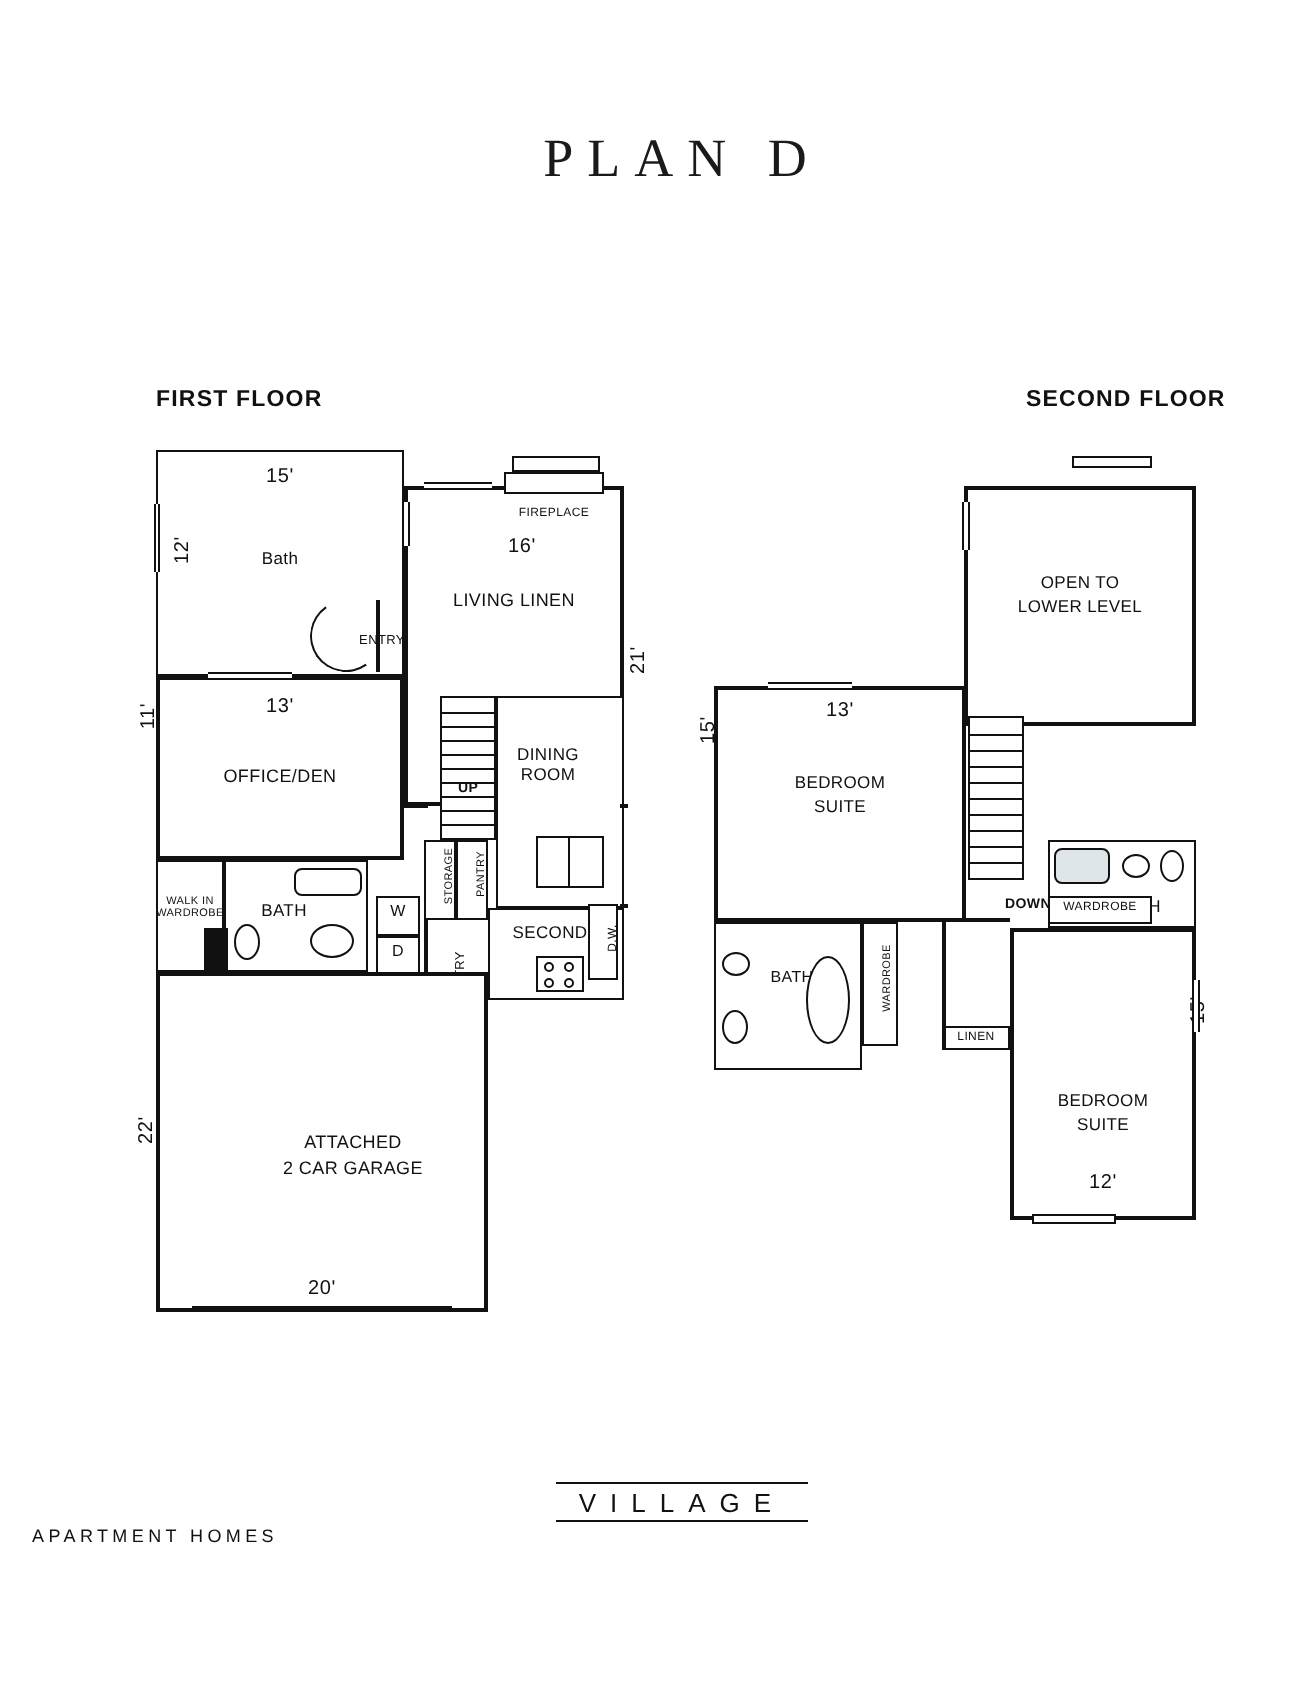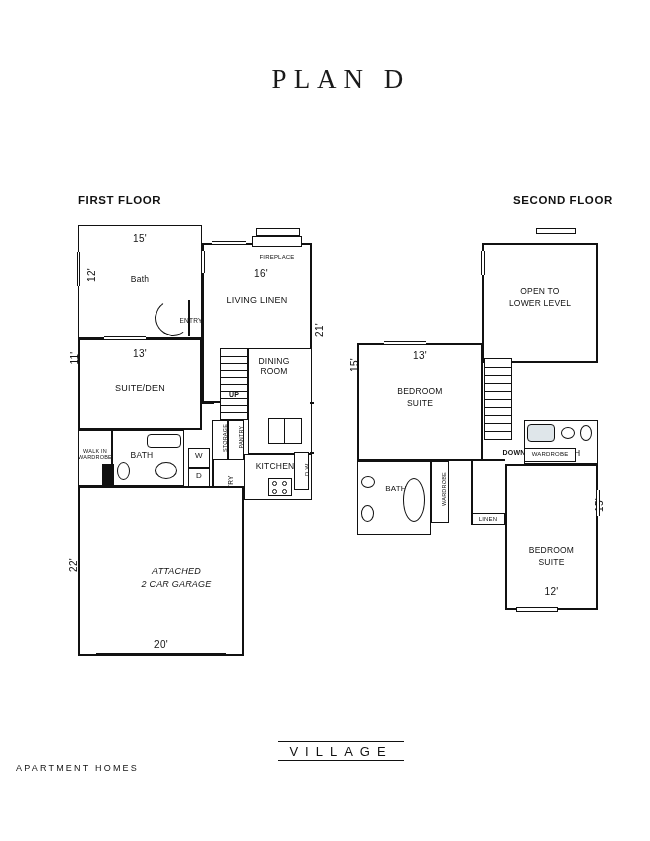--- a/index.html
+++ b/index.html
@@ -115,27 +115,27 @@
     <div class="fill" style="left:240px;top:228px;width:42px;height:6px;background:#fff;border:1px solid #111;"></div>
 
     <div class="win" style="left:196px;top:241px;width:34px;height:4px;"></div>
     <div class="win v" style="left:185px;top:251px;width:4px;height:22px;"></div>
 
     <div class="tiny" style="left:155px;top:318px;width:40px;font-size:6.5px;">ENTRY</div>
     <div class="arc" style="left:139px;top:300px;width:34px;height:34px;transform:rotate(10deg);"></div>
     <div class="wall" style="left:172px;top:300px;width:2px;height:36px;"></div>
 
     <div class="thick" style="left:62px;top:338px;width:124px;height:92px;"></div>
-    <div class="rlabel" style="left:62px;top:383px;width:124px;font-size:9px;">SUITE/DEN</div>
+    <div class="rlabel" style="left:62px;top:383px;width:124px;font-size:9px;">OFFICE/DEN</div>
     <div class="dim" style="left:62px;top:348px;width:124px;">13'</div>
     <div class="dim v" style="left:53px;top:378px;width:40px;">11'</div>
     <div class="win" style="left:88px;top:336px;width:42px;height:4px;"></div>
 
     <div class="thick" style="left:232px;top:348px;width:64px;height:106px;border-width:1px;"></div>
-    <div class="rlabel" style="left:232px;top:356px;width:52px;font-size:8.5px;white-space:pre-line;">DINING
+    <div class="rlabel" style="left:232px;top:372px;width:52px;font-size:8.5px;white-space:pre-line;">DINING
 ROOM</div>
 
     <div class="stair" style="left:204px;top:348px;width:28px;height:72px;">
       <i style="top:7px"></i>
         <i style="top:14px"></i>
         <i style="top:21px"></i>
         <i style="top:28px"></i>
       <i style="top:35px"></i>
         <i style="top:42px"></i>
         <i style="top:49px"></i>
@@ -162,33 +162,33 @@
 
     <div class="room" style="left:172px;top:448px;width:22px;height:20px;"></div>
     <div class="tiny" style="left:172px;top:453px;width:22px;font-size:8px;">W</div>
     <div class="room" style="left:172px;top:468px;width:22px;height:20px;"></div>
     <div class="tiny" style="left:172px;top:473px;width:22px;font-size:8px;">D</div>
 
     <div class="tiny v" style="left:212px;top:510px;width:46px;font-size:6.5px;">ENTRY</div>
     <div class="wall" style="left:196px;top:460px;width:2px;height:40px;"></div>
 
     <div class="thick" style="left:228px;top:454px;width:68px;height:46px;border-width:1px;"></div>
-    <div class="rlabel" style="left:228px;top:461px;width:62px;font-size:8.5px;">KITCHEN</div>
+    <div class="rlabel" style="left:228px;top:461px;width:62px;font-size:8.5px;">SECOND</div>
     <div class="fx" style="left:252px;top:418px;width:34px;height:26px;"></div>
     <div class="wall" style="left:268px;top:418px;width:1px;height:26px;"></div>
     <div class="fx" style="left:252px;top:478px;width:24px;height:18px;"></div>
     <div class="fx oval" style="left:256px;top:481px;width:5px;height:5px;"></div>
     <div class="fx oval" style="left:266px;top:481px;width:5px;height:5px;"></div>
     <div class="fx oval" style="left:256px;top:489px;width:5px;height:5px;"></div>
     <div class="fx oval" style="left:266px;top:489px;width:5px;height:5px;"></div>
     <div class="fx" style="left:278px;top:452px;width:15px;height:38px;"></div>
     <div class="tiny v" style="left:288px;top:488px;width:38px;font-size:6px;">D.W.</div>
 
     <div class="thick" style="left:62px;top:486px;width:166px;height:170px;"></div>
-    <div class="rlabel" style="left:62px;top:565px;width:197px;font-size:9px;white-space:pre-line;line-height:13px;font-style:italic;">ATTACHED
+    <div class="rlabel" style="left:62px;top:565px;width:197px;font-size:9px;white-space:pre-line;line-height:13px;">ATTACHED
 2 CAR GARAGE</div>
     <div class="dim v" style="left:52px;top:585px;width:40px;">22'</div>
     <div class="dim" style="left:62px;top:639px;width:166px;">20'</div>
 
     <div class="wall" style="left:80px;top:653px;width:130px;height:2px;"></div>
 
     <div class="wall" style="left:184px;top:402px;width:14px;height:2px;"></div>
     <div class="wall" style="left:294px;top:402px;width:4px;height:2px;"></div>
     <div class="wall" style="left:294px;top:452px;width:4px;height:2px;"></div>
   </div>

